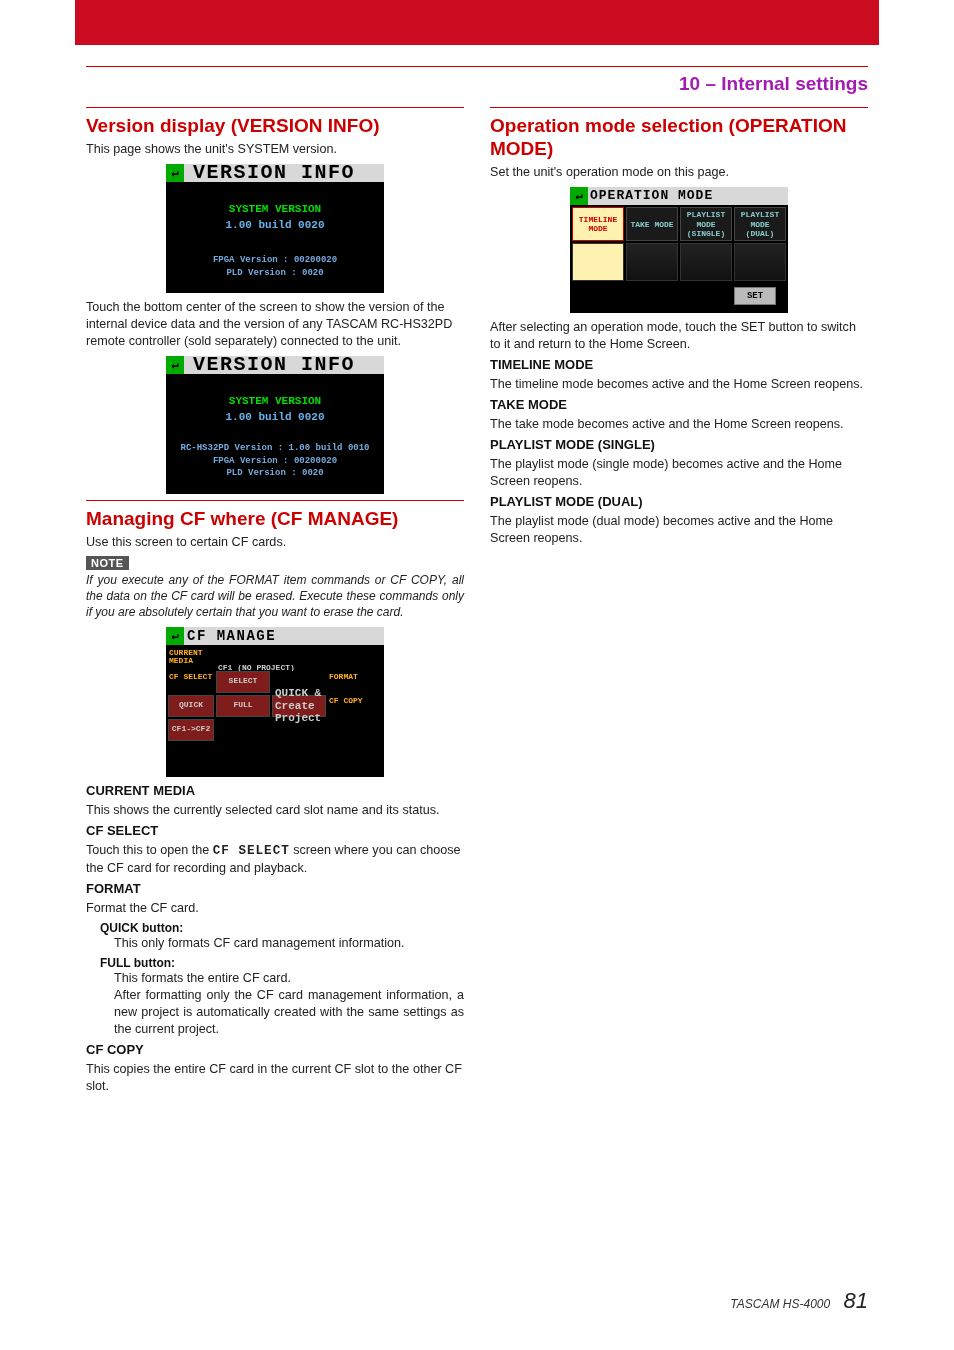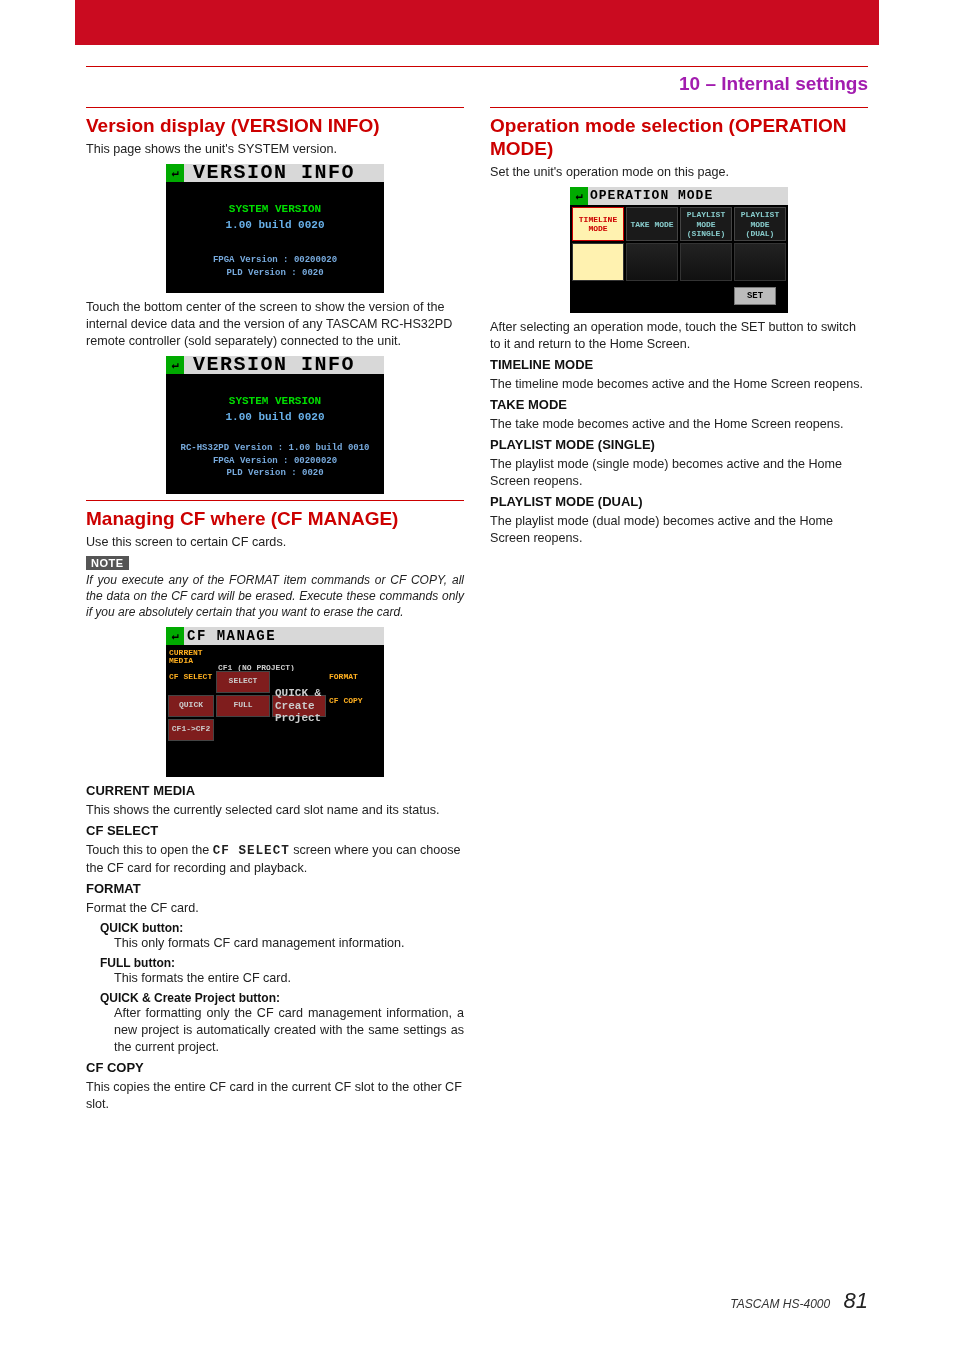--- a/index.html
+++ b/index.html
@@ -318,21 +318,20 @@
 
       <h3>FORMAT</h3>
       <div class="body-para">Format the CF card.</div>
 
       <h4>QUICK button:</h4>
       <div class="indent">This only formats CF card management information.</div>
 
       <h4>FULL button:</h4>
       <div class="indent">This formats the entire CF card.</div>
 
-      <h4>QUICK &amp; Create Project button:</h4>
       <div class="indent">After formatting only the CF card management information, a new project is automatically created with the same settings as the current project.</div>
 
       <h3>CF COPY</h3>
       <div class="body-para">This copies the entire CF card in the current CF slot to the other CF slot.</div>
     </div>
 
     <div class="section" style="break-before:column">
       <hr class="red-rule">
       <h2>Operation mode selection (OPERATION MODE)</h2>
       <div class="body-para">Set the unit's operation mode on this page.</div>

